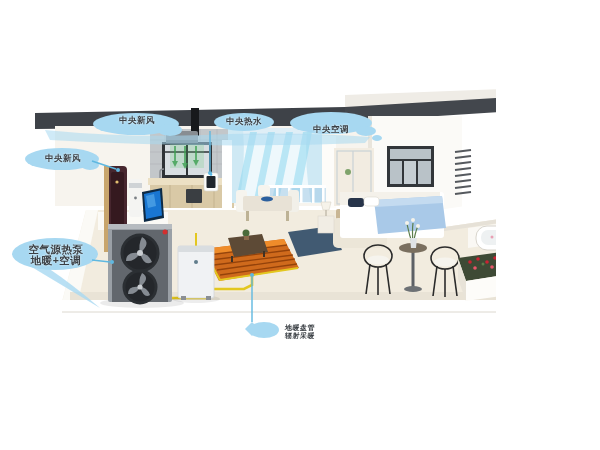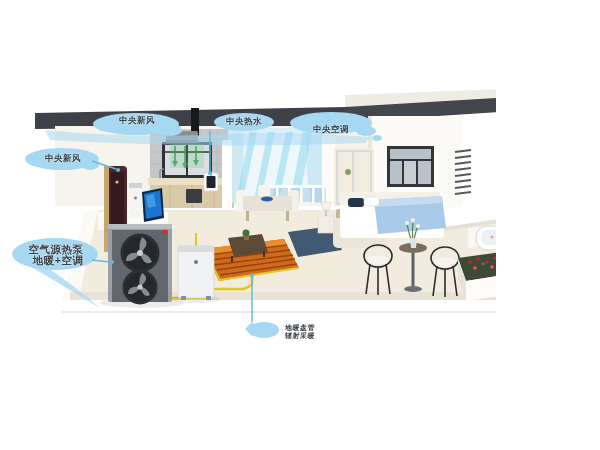--- a/index.html
+++ b/index.html
@@ -7,21 +7,21 @@
     position:relative;width:496px;height:450px;background:#ffffff;overflow:hidden;
     font-family:"Liberation Sans", sans-serif;
   }
   .stage svg{position:absolute;left:0;top:0;}
   .callout{position:absolute;transform:translate(-50%,-50%);z-index:5;}
   .callout-text{
     font-weight:bold;font-size:8.5px;line-height:9px;color:#3a3f44;
     letter-spacing:.5px;white-space:nowrap;text-align:center;
     text-shadow:0 0 2px rgba(255,255,255,.9);
   }
-  .callout-text.big{font-size:10.5px;line-height:11px;text-align:right;}
+  .callout-text.big{font-size:10.5px;line-height:11px;}
   .callout-text.small{font-size:7px;line-height:7.5px;transform:skewX(-6deg);}
 </style>
 </head>
 <body>
 
 <div class="stage">
 
   <svg width="600" height="450" viewBox="0 0 600 450">
 
     <g>

